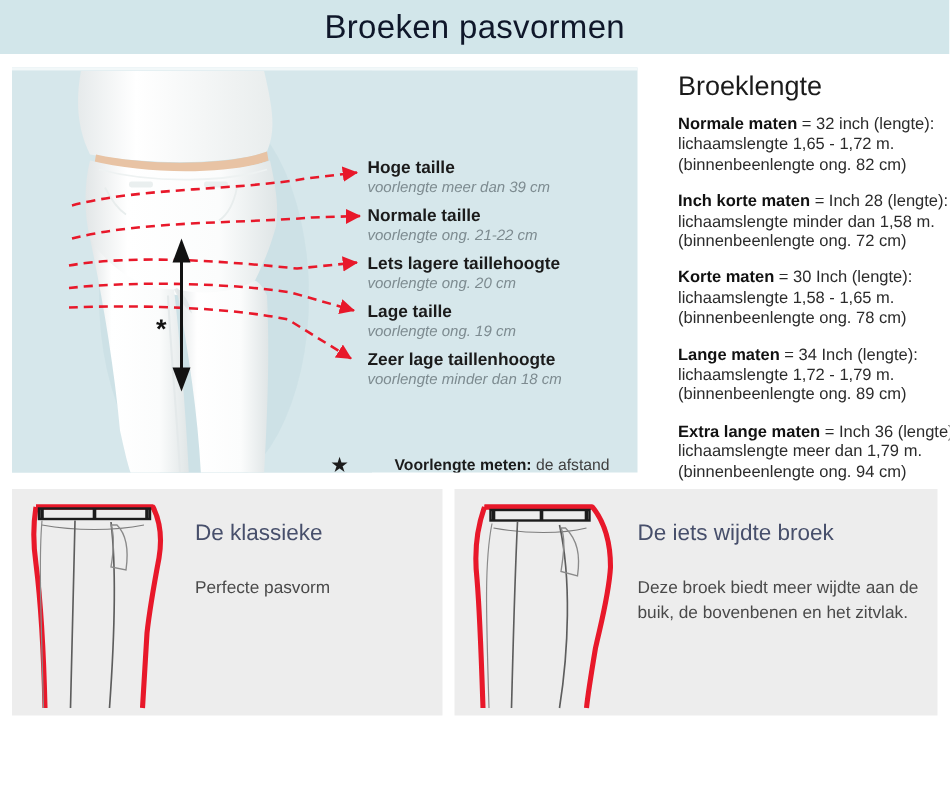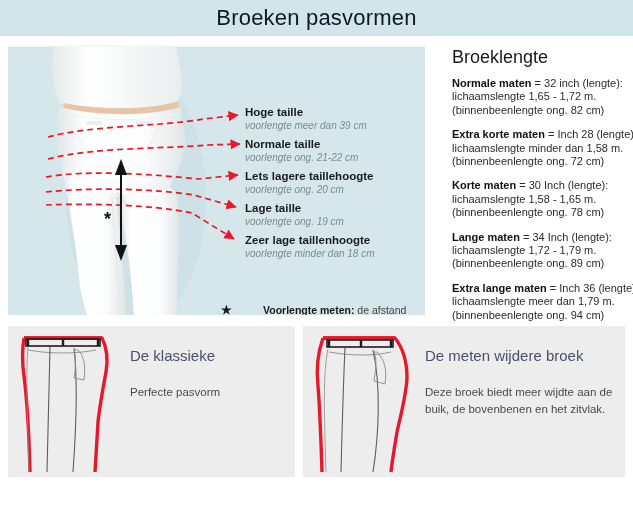--- a/index.html
+++ b/index.html
@@ -253,21 +253,21 @@
   </div>
 </div>
 
 <div id="length-column">
   <div id="length-heading">Broeklengte</div>
 
   <div class="length-item">
     <span class="li-name">Normale maten</span><span> = 32 inch (lengte): lichaamslengte 1,65 - 1,72 m. (binnenbeenlengte ong. 82 cm)</span>
   </div>
   <div class="length-item">
-    <span class="li-name">Extra korte maten</span><span> = Inch 28 (lengte): lichaamslengte minder dan 1,58 m. (binnenbeenlengte ong. 72 cm)</span>
+    <span class="li-name">Inch korte maten</span><span> = Inch 28 (lengte): lichaamslengte minder dan 1,58 m. (binnenbeenlengte ong. 72 cm)</span>
   </div>
   <div class="length-item">
     <span class="li-name">Korte maten</span><span> = 30 Inch (lengte): lichaamslengte 1,58 - 1,65 m. (binnenbeenlengte ong. 78 cm)</span>
   </div>
   <div class="length-item">
     <span class="li-name">Lange maten</span><span> = 34 Inch (lengte): lichaamslengte 1,72 - 1,79 m. (binnenbeenlengte ong. 89 cm)</span>
   </div>
   <div class="length-item">
     <span class="li-name">Extra lange maten</span><span> = Inch 36 (lengte): lichaamslengte meer dan 1,79 m. (binnenbeenlengte ong. 94 cm)</span>
   </div>
@@ -311,16 +311,16 @@
     <line x1="80" y1="10" x2="80" y2="17" stroke="#1c1c1c" stroke-width="2.4"></line>
 
     <path d="M18,22 C40,26 64,26 80,22" stroke="#7d7d7d" stroke-width="0.8" fill="none"></path>
     <path d="M34,18 C32,60 31,104 30,142" stroke="#5d5d5d" stroke-width="1.1" fill="none"></path>
     <path d="M17,19 C12,44 13,76 15,142" stroke="#8a8a8a" stroke-width="0.8" fill="none"></path>
     <path d="M62,20 C70,56 68,104 62,142" stroke="#5d5d5d" stroke-width="1.1" fill="none"></path>
 
     <path d="M66,22 C74,30 76,40 74,54 L63,51 C65,38 66,28 63,22 z" stroke="#8a8a8a" stroke-width="0.9" fill="none"></path>
   </svg>
   <div class="fit-text">
-    <div class="fit-title">De meten wijdere broek</div>
+    <div class="fit-title">De iets wijdte broek</div>
     <div class="fit-body">Deze broek biedt meer wijdte aan de buik, de bovenbenen en het zitvlak.</div>
   </div>
 </div>
 
 </body></html>

